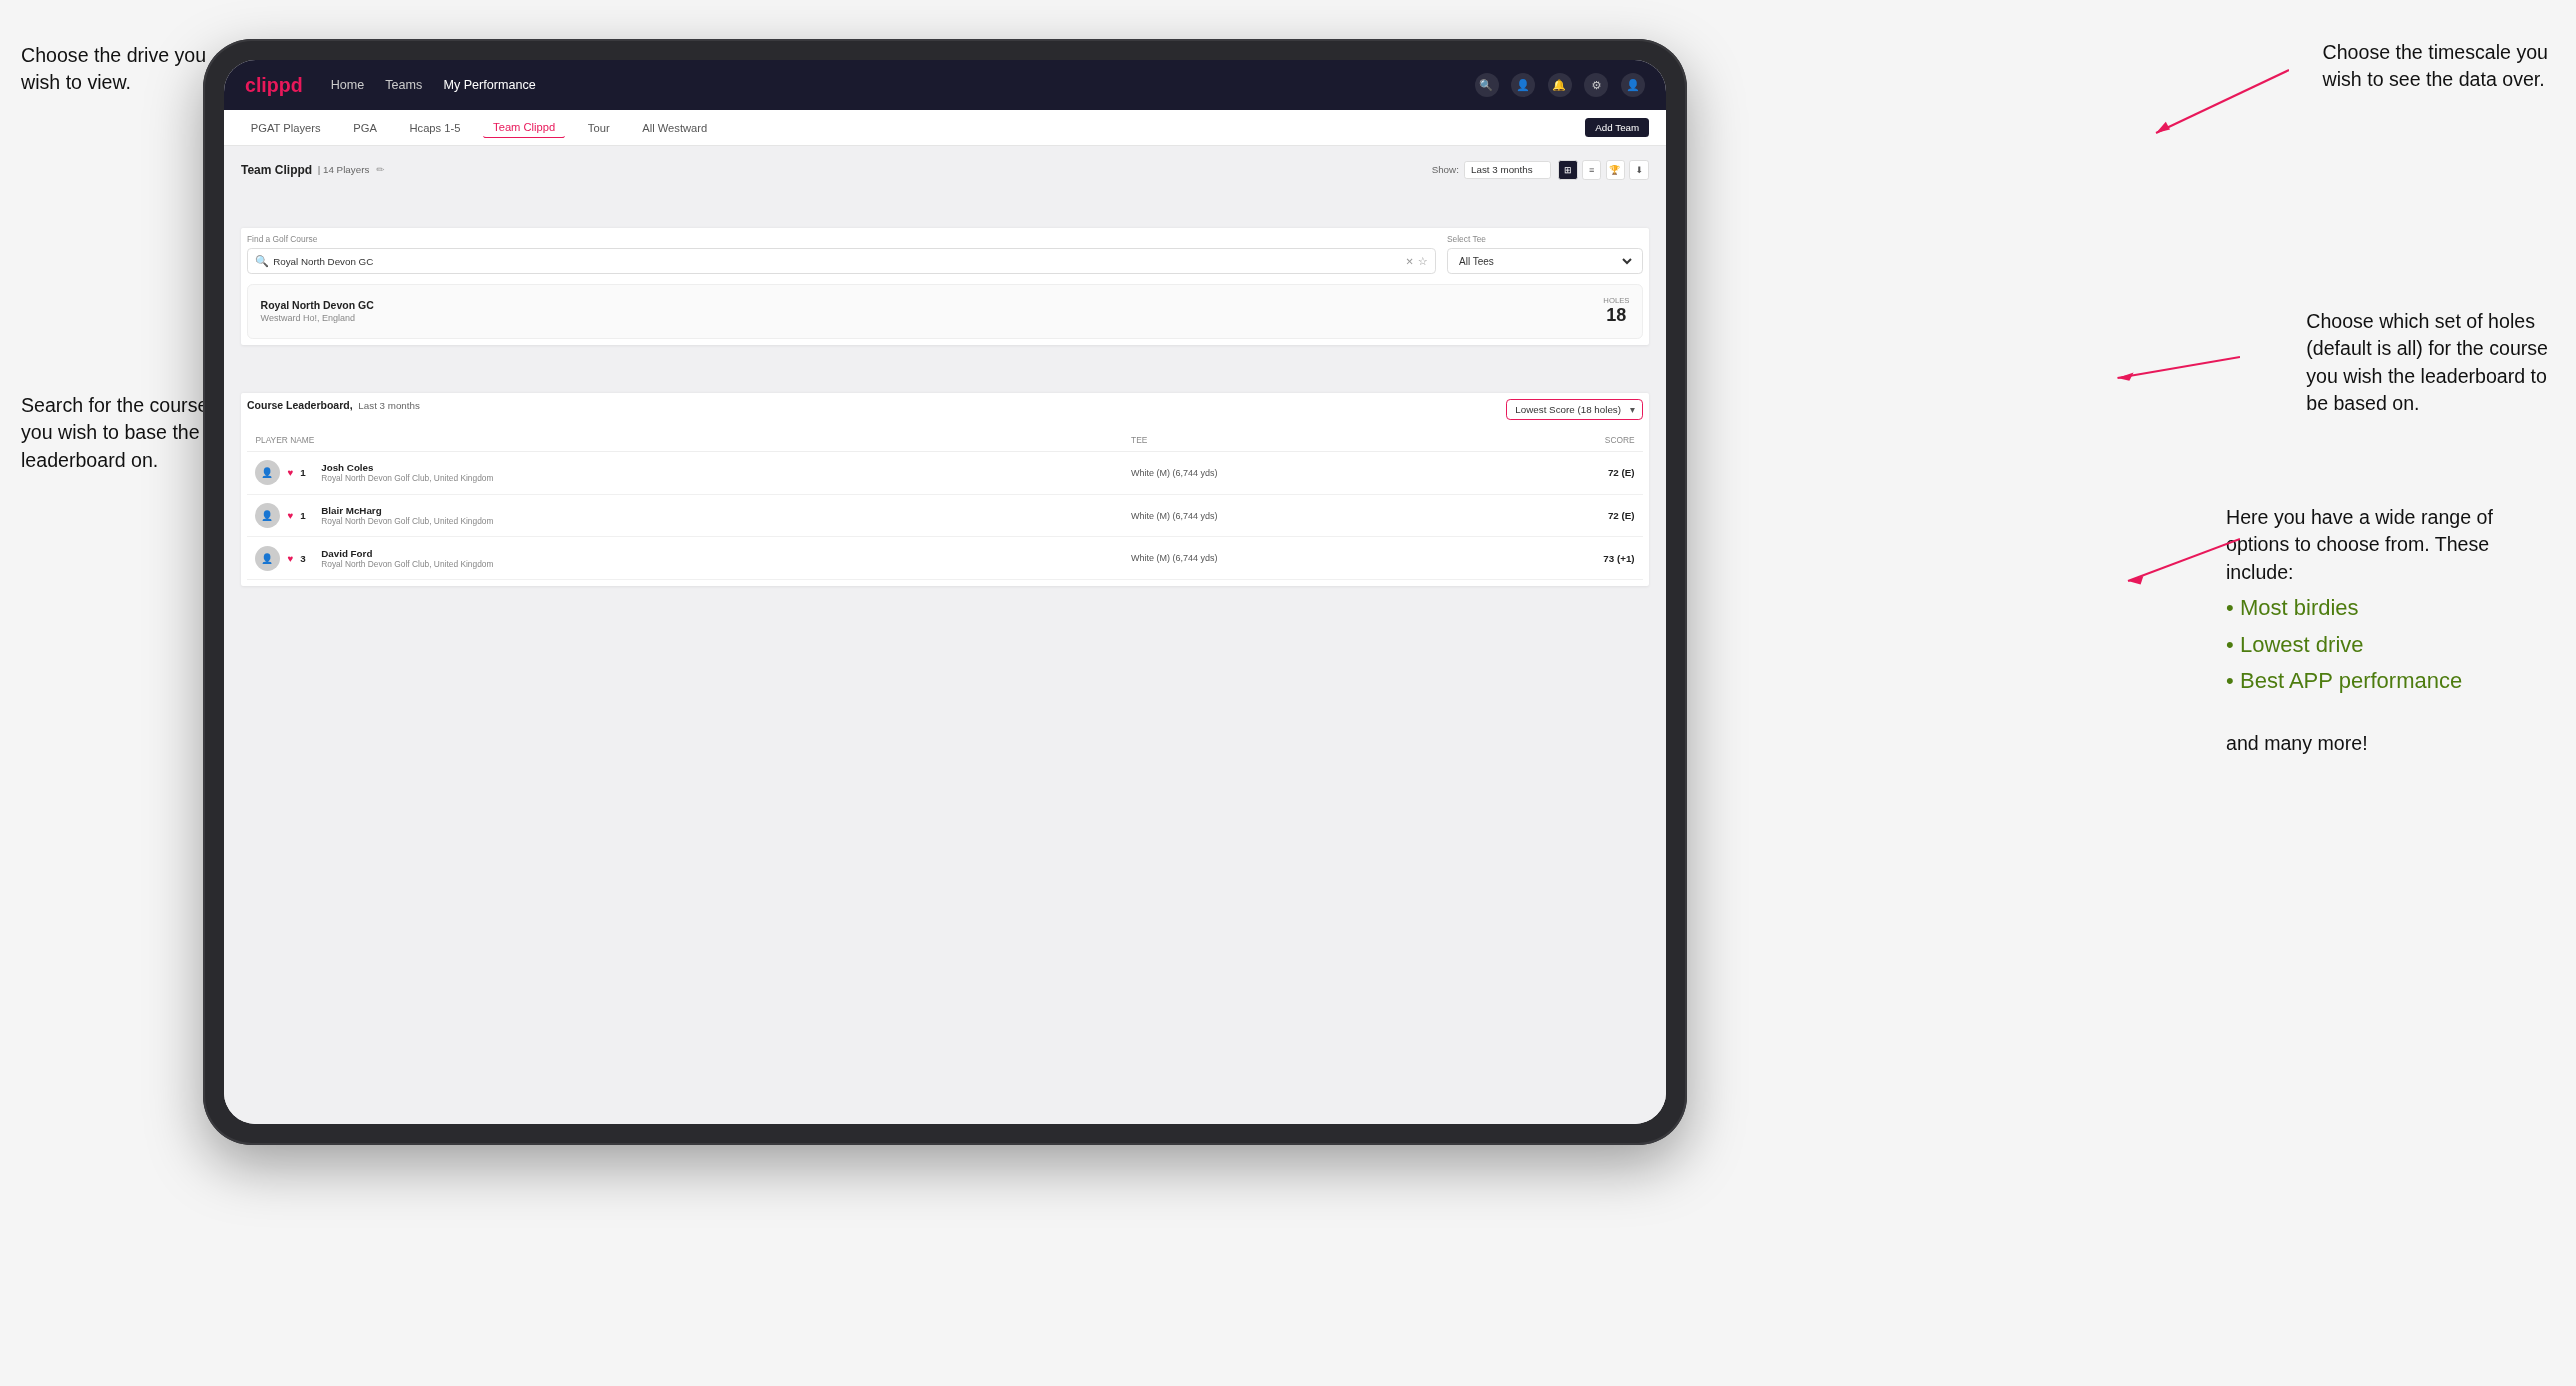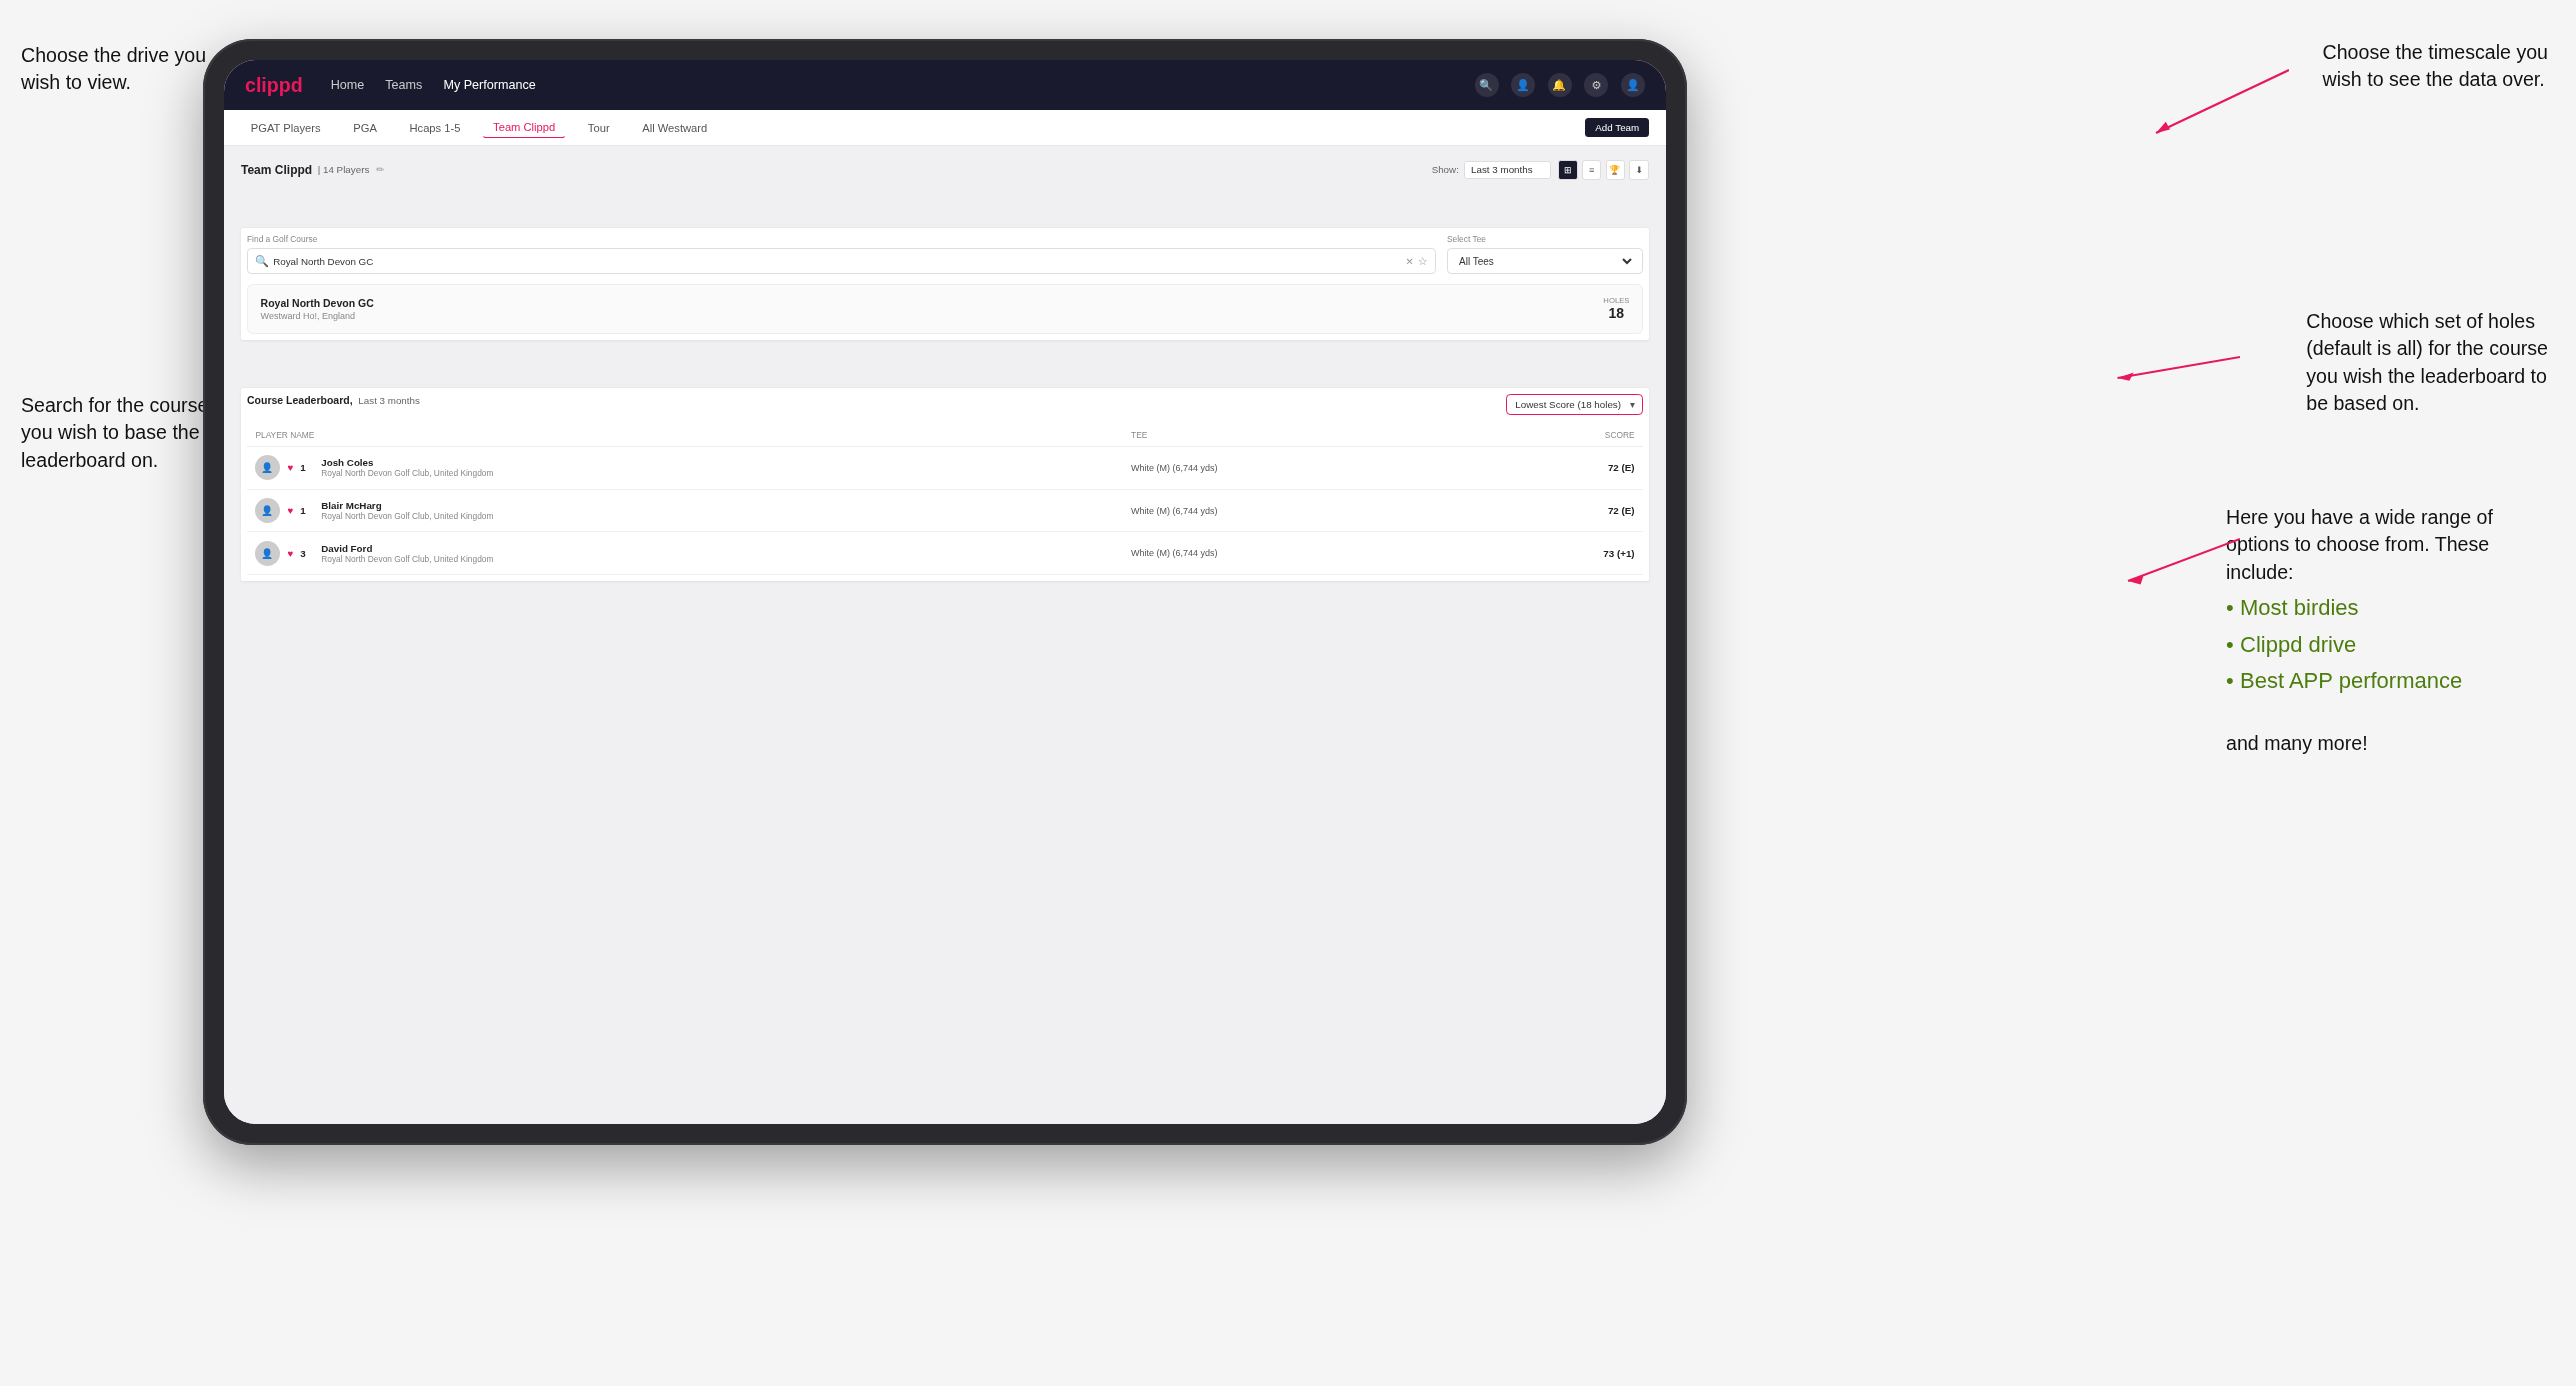--- a/index.html
+++ b/index.html
@@ -310,21 +310,21 @@
     }
     .holes-box {
       text-align: center;
     }
     .holes-label {
       font-size: 7.7px;
       color: #888;
       text-transform: uppercase;
     }
     .holes-number {
-      font-size: 14px;
+      font-size: 18px;
       font-weight: 700;
       color: #222;
     }
 
     
     .leaderboard-header {
       display: flex;
       align-items: flex-start;
       justify-content: space-between;
       margin-bottom: 9.8px;
@@ -492,21 +492,21 @@
 
 <svg class="annotation-arrow" style="right:336px;top:343px;width:140px;height:42px;" viewBox="0 0 200 60">
   <line x1="200" y1="20" x2="25" y2="50" stroke="#e8185a" stroke-width="3"></line>
   <polygon points="25,50 48,42 42,54" fill="#e8185a"></polygon>
 </svg>
 
 <div class="annotation" style="top:504px;right:28px;max-width:322px;">
   <span>Here you have a wide range of options to choose from. These include:</span>
   <ul class="bullet-list">
     <li>Most birdies</li>
-    <li>Clippd drive</li>
+    <li>Lowest drive</li>
     <li>Best APP performance</li>
   </ul>
   <br>
   <span>and many more!</span>
 </div>
 
 <svg class="annotation-arrow" style="right:336px;top:532px;width:126px;height:56px;" viewBox="0 0 180 80">
   <line x1="180" y1="10" x2="20" y2="70" stroke="#e8185a" stroke-width="3"></line>
   <polygon points="20,70 42,63 38,75" fill="#e8185a"></polygon>
 </svg>

